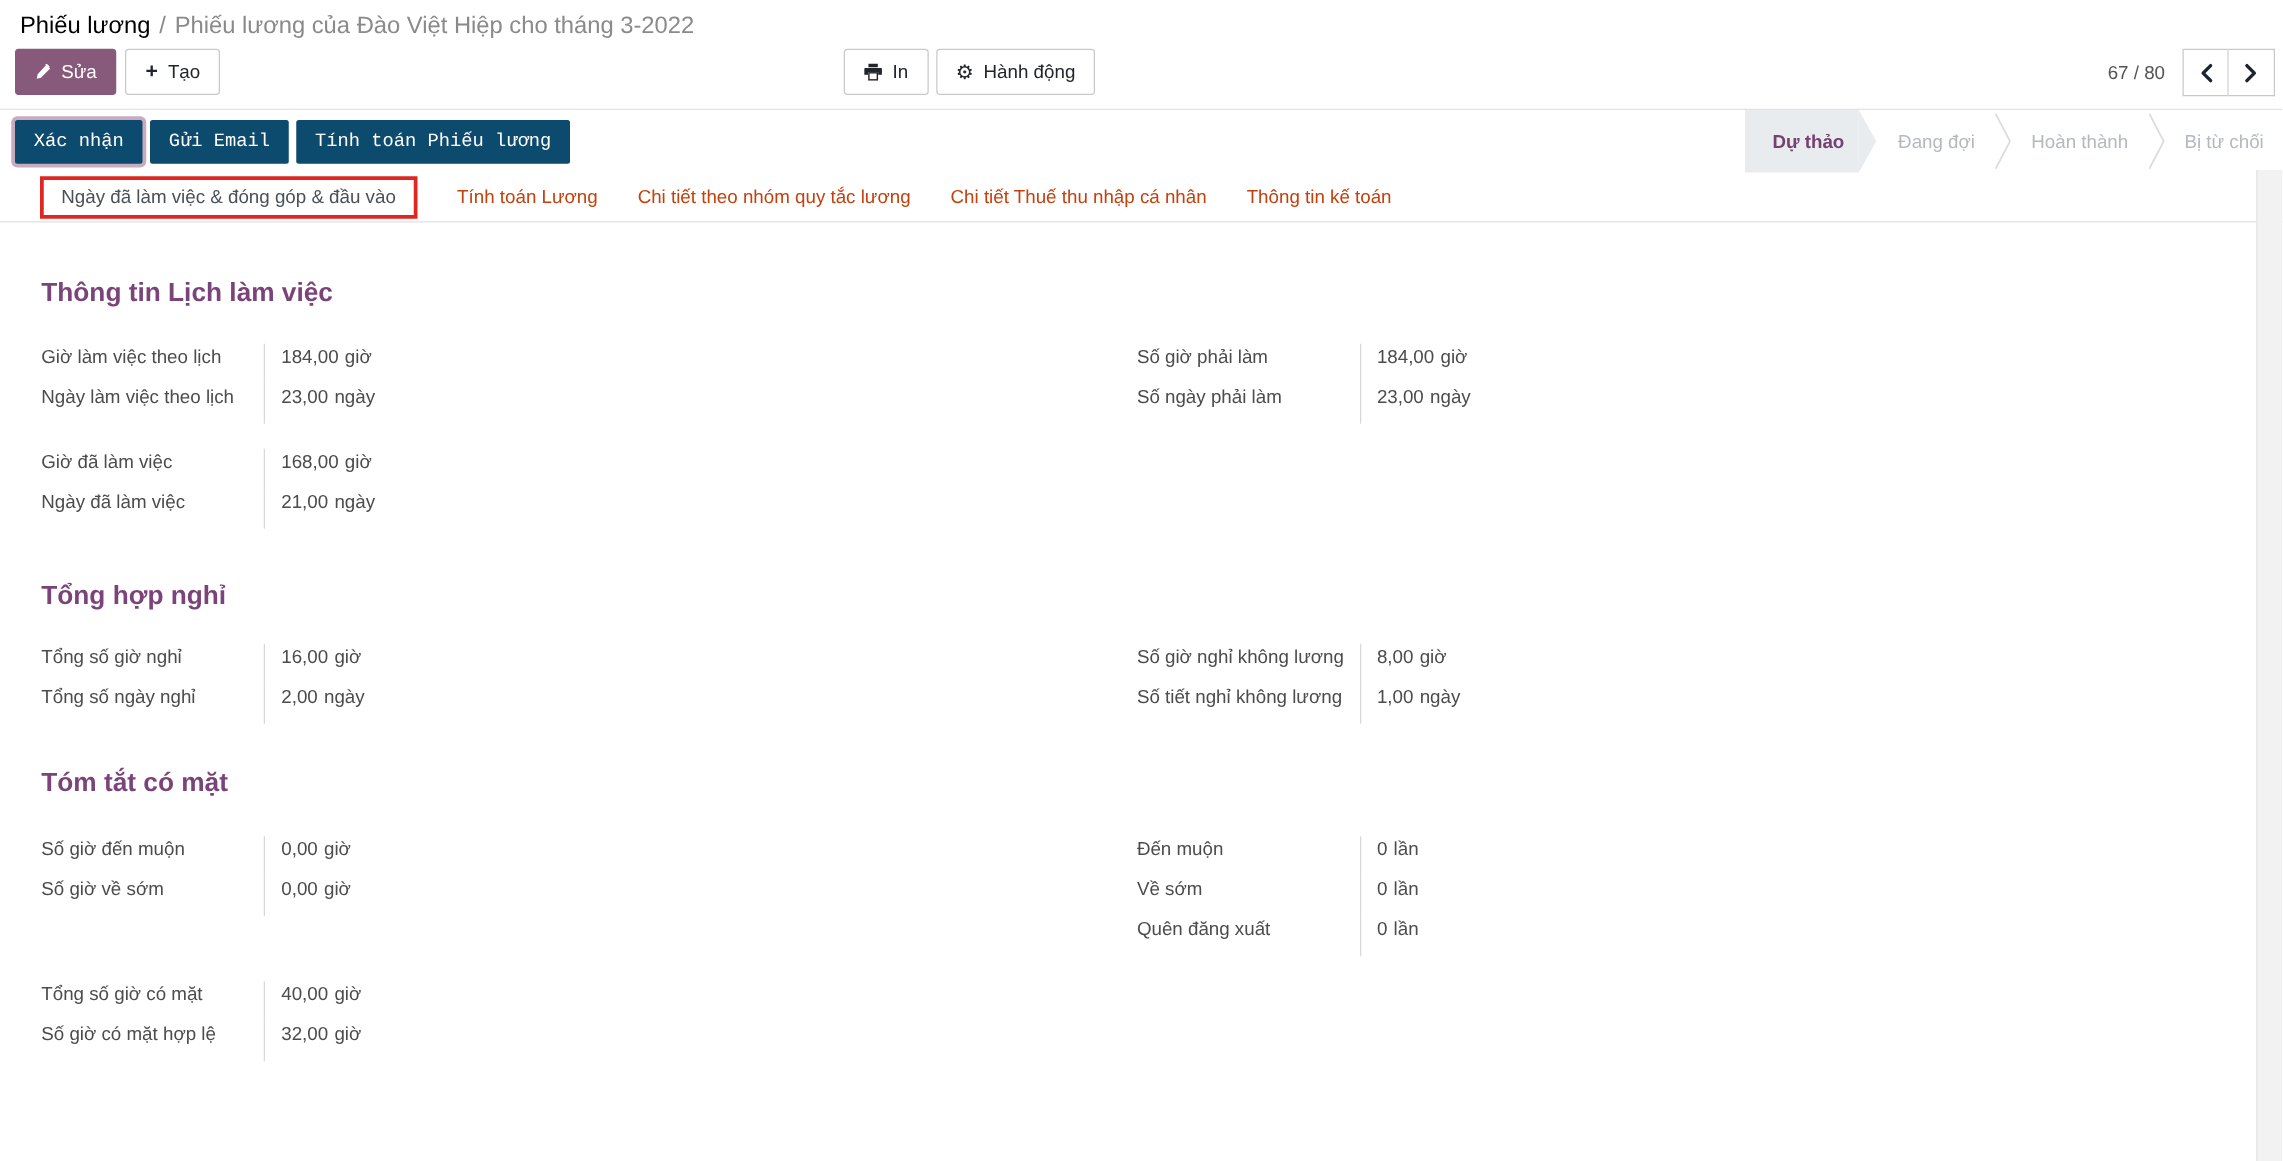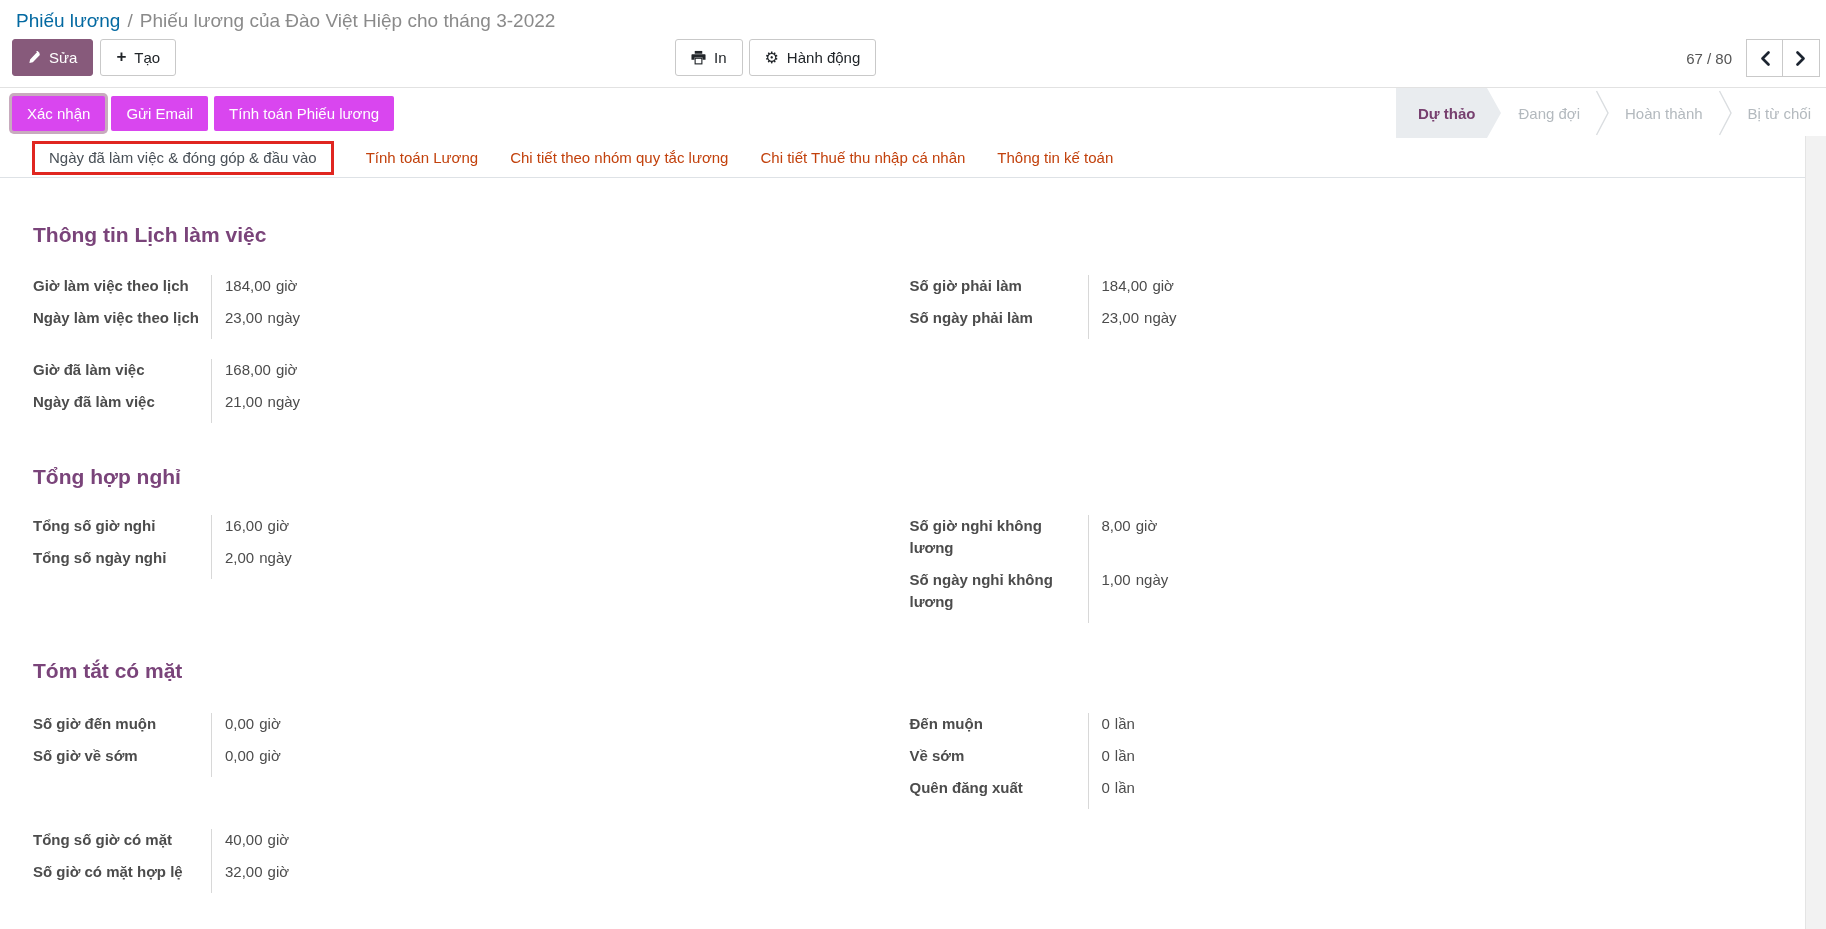--- a/index.html
+++ b/index.html
@@ -2,21 +2,21 @@
 <html><head>
 <meta charset="utf-8">
 <style>
   html,body{margin:0;padding:0}
   body{
     width:1826px;height:929px;overflow:hidden;background:#fff;
     font-family:"Liberation Sans",sans-serif;color:#4c4c4c;position:relative;
   }
   
   .breadcrumb{padding:10px 0 0 16px;font-size:19px;color:#8a8a8a;white-space:nowrap}
-  .breadcrumb .bc-root{color:#0369a1;text-decoration:none;cursor:pointer}
+  .breadcrumb .bc-root{color:#000000;text-decoration:none;cursor:pointer}
   .breadcrumb .bc-sep{margin:0 7px;color:#8a8a8a}
   .cp-actions{position:relative;height:48px;margin-top:7px}
   .btn{display:inline-flex;align-items:center;gap:8px;height:37px;padding:0 15px;
        font-size:15px;border-radius:3px;border:1px solid transparent;background:#fff;
        cursor:pointer;font-family:inherit;color:#212529;line-height:1;white-space:nowrap}
   .btn-purple{background:#875A7B;border-color:#875A7B;color:#fff}
   .btn-light{border-color:#c9c9c9}
   .left-actions{position:absolute;left:12px;top:0;display:flex;gap:7px}
   .center-actions{position:absolute;left:675px;top:0;display:flex;gap:6px}
   .plus-glyph{font-weight:900;font-size:17px;margin-top:-2px}
@@ -24,22 +24,22 @@
   .pager{position:absolute;right:6px;top:0;display:flex;align-items:center;gap:14px;
          font-size:15px;color:#555}
   .pager-btns{display:flex}
   .pager-btn{width:37px;height:38px;background:#fff;border:1px solid #c9c9c9;
              display:flex;align-items:center;justify-content:center;cursor:pointer;padding:0}
   .pager-btn + .pager-btn{border-left:none}
   
   .statusbar{height:50px;border-top:1px solid #e2e2e2;display:flex;align-items:center;
              justify-content:space-between}
   .sb-buttons{display:flex;gap:6px;padding-left:12px}
-  .sb-btn{height:35px;padding:0 15px;background:#d946ef;color:#fff;border:none;
-          font-size:15px;font-family:Liberation Sans, sans-serif;cursor:pointer;border-radius:2px;white-space:nowrap}
+  .sb-btn{height:35px;padding:0 15px;background:#0c4a6e;color:#fff;border:none;
+          font-size:15px;font-family:Liberation Mono, monospace;cursor:pointer;border-radius:2px;white-space:nowrap}
   .sb-btn.ringed{box-shadow:0 0 0 3px #c8abbe}
   .sb-states{display:flex;align-items:center;height:100%}
   .state-active{height:100%;display:flex;align-items:center;background:#e9ecef;
                 padding:0 12px 0 22px;position:relative;margin-right:16px;
                 color:#77406f;font-weight:700;font-size:15px;white-space:nowrap}
   .state-active::after{content:"";position:absolute;right:-14px;top:0;width:0;height:0;
                 border-top:25px solid transparent;border-bottom:25px solid transparent;
                 border-left:14px solid #e9ecef}
   .state{color:#b3b9be;font-size:15px;padding:0 15px;white-space:nowrap;cursor:pointer}
   .state-chevron{display:block}
@@ -51,21 +51,21 @@
   .tab-active{color:#495057;padding:0;cursor:pointer;font-size:15px;white-space:nowrap}
   
   .sheet{padding:0 40px 0 33px}
   .section-title{font-size:21px;font-weight:700;color:#7a447a}
   .mt1{margin:45px 0 28px}
   .mt2{margin:42px 0 26px}
   .mt3{margin:36px 0 30px}
   .ogroup{display:grid;grid-template-columns:1fr 1fr}
   .gB{margin-top:20px}
   .frow{display:grid;grid-template-columns:178px 1fr}
-  .flabel{font-weight:700;padding:0 10px 10px 0;line-height:22px;font-size:15px;color:#4c4c4c}
+  .flabel{font-weight:400;padding:0 10px 10px 0;line-height:22px;font-size:15px;color:#4c4c4c}
   .fcell{border-left:1px solid #d8d8d8;padding:0 0 10px 13px;line-height:22px;font-size:15px;
          color:#4c4c4c}
   .unit{margin-left:5px}
   
   .scroll-strip{position:absolute;right:0;top:136px;width:20px;height:793px;
                 background:#f2f2f2;border-left:1px solid #e4e4e4}
   svg{display:block}
 </style>
 </head>
 <body>
@@ -214,21 +214,21 @@
         <label class="flabel">Tổng số ngày nghỉ</label>
         <div class="fcell"><span>2,00</span><span class="unit">ngày</span></div>
       </div>
     </div>
     <div>
       <div class="frow">
         <label class="flabel">Số giờ nghỉ không lương</label>
         <div class="fcell"><span>8,00</span><span class="unit">giờ</span></div>
       </div>
       <div class="frow">
-        <label class="flabel">Số ngày nghỉ không lương</label>
+        <label class="flabel">Số tiết nghỉ không lương</label>
         <div class="fcell"><span>1,00</span><span class="unit">ngày</span></div>
       </div>
     </div>
   </div>
 
   <h2 class="section-title mt3">Tóm tắt có mặt</h2>
   <div class="ogroup">
     <div>
       <div class="frow">
         <label class="flabel">Số giờ đến muộn</label>

